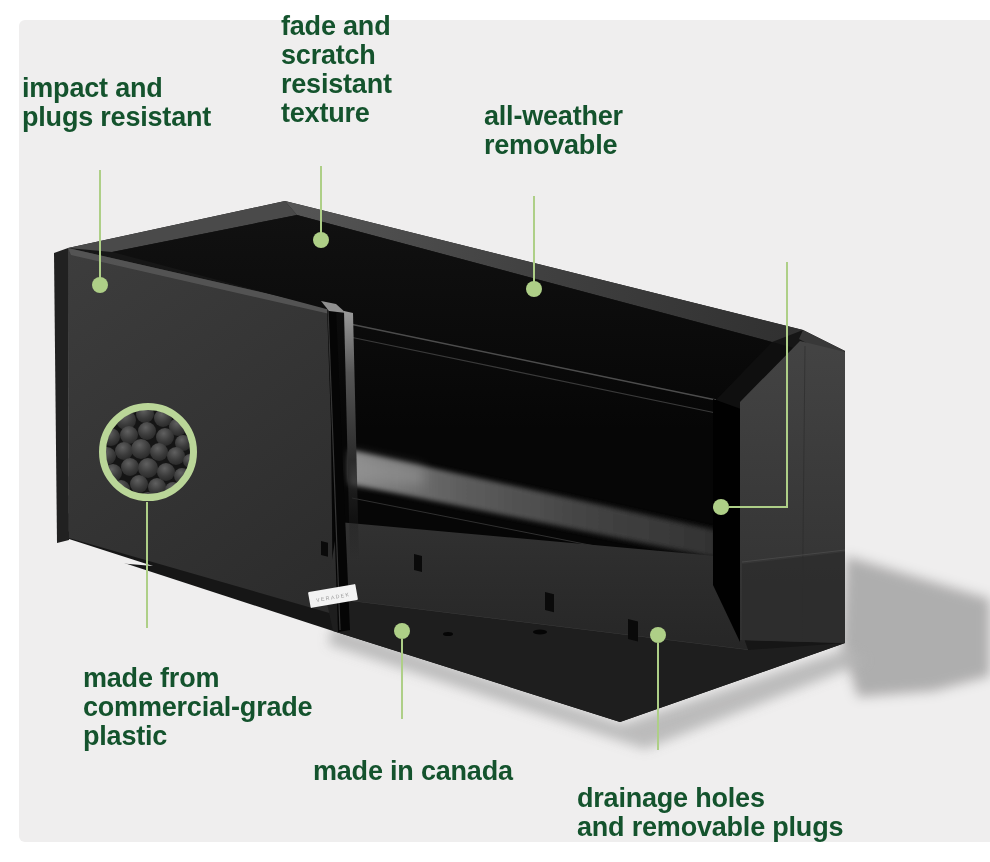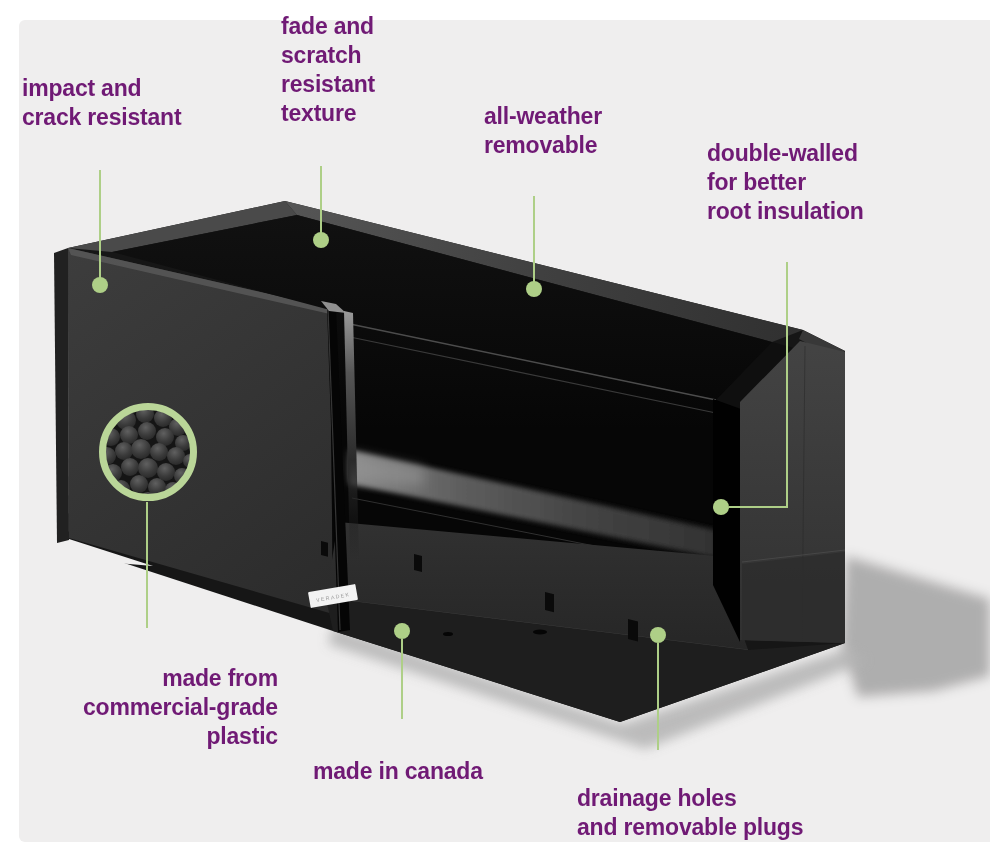--- a/index.html
+++ b/index.html
@@ -1,27 +1,27 @@
 <!DOCTYPE html>
 <html><head>
 <meta charset="utf-8">
 <style>
   html,body{margin:0;padding:0;background:#ffffff;}
   #canvas{position:relative;width:990px;height:862px;background:#ffffff;overflow:hidden;
           font-family:"Liberation Sans",sans-serif;}
   #stage{position:absolute;left:19px;top:20px;width:971px;height:822px;
          background:#efeeee;border-radius:6px 0 0 6px;}
   svg.scene{position:absolute;left:0;top:0;width:990px;height:862px;}
-  .label{position:absolute;color:#701a75;font-weight:700;font-size:23px;line-height:29px;
+  .label{position:absolute;color:#14532d;font-weight:700;font-size:27px;line-height:29px;
          letter-spacing:-0.2px;white-space:pre-line;}
   .label-impact{left:22px;top:74px;}
   .label-fade{left:281px;top:12px;}
   .label-weather{left:484px;top:102px;}
   .label-double{left:707px;top:139px;}
-  .label-material{left:83px;top:664px;text-align:right;}
+  .label-material{left:83px;top:664px;}
   .label-origin{left:313px;top:757px;}
   .label-drainage{left:577px;top:784px;}
 </style>
 </head>
 <body>
 
 <div id="canvas">
   <div id="stage"></div>
 
   <svg class="scene" viewBox="0 0 990 862">
@@ -175,29 +175,26 @@
       <circle cx="721" cy="507" r="8" stroke="none"></circle>
       <line x1="147" y1="502" x2="147" y2="628"></line>
       <circle cx="402" cy="631" r="8" stroke="none"></circle>
       <line x1="402" y1="639" x2="402" y2="719"></line>
       <circle cx="658" cy="635" r="8" stroke="none"></circle>
       <line x1="658" y1="643" x2="658" y2="750"></line>
     </g>
   </svg>
 
   <div class="label label-impact">impact and
-crack resistant</div>
+plugs resistant</div>
   <div class="label label-fade">fade and
 scratch
 resistant
 texture</div>
   <div class="label label-weather">all-weather
 removable</div>
-  <div class="label label-double">double-walled
-for better
-root insulation</div>
   <div class="label label-material">made from
 commercial-grade
 plastic</div>
   <div class="label label-drainage">drainage holes
 and removable plugs</div>
   <div class="label label-origin">made in canada</div>
 </div>
 
 </body></html>

